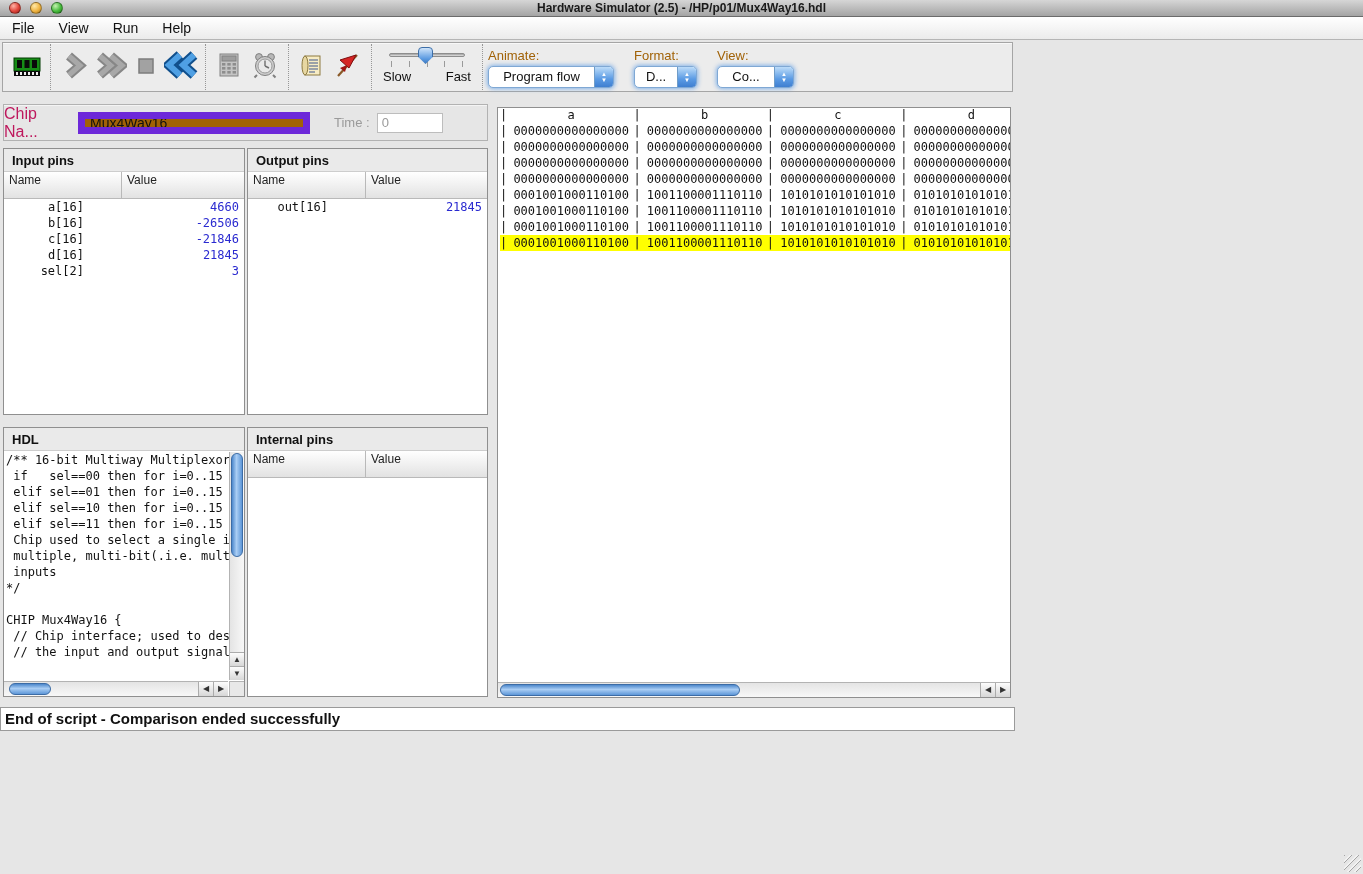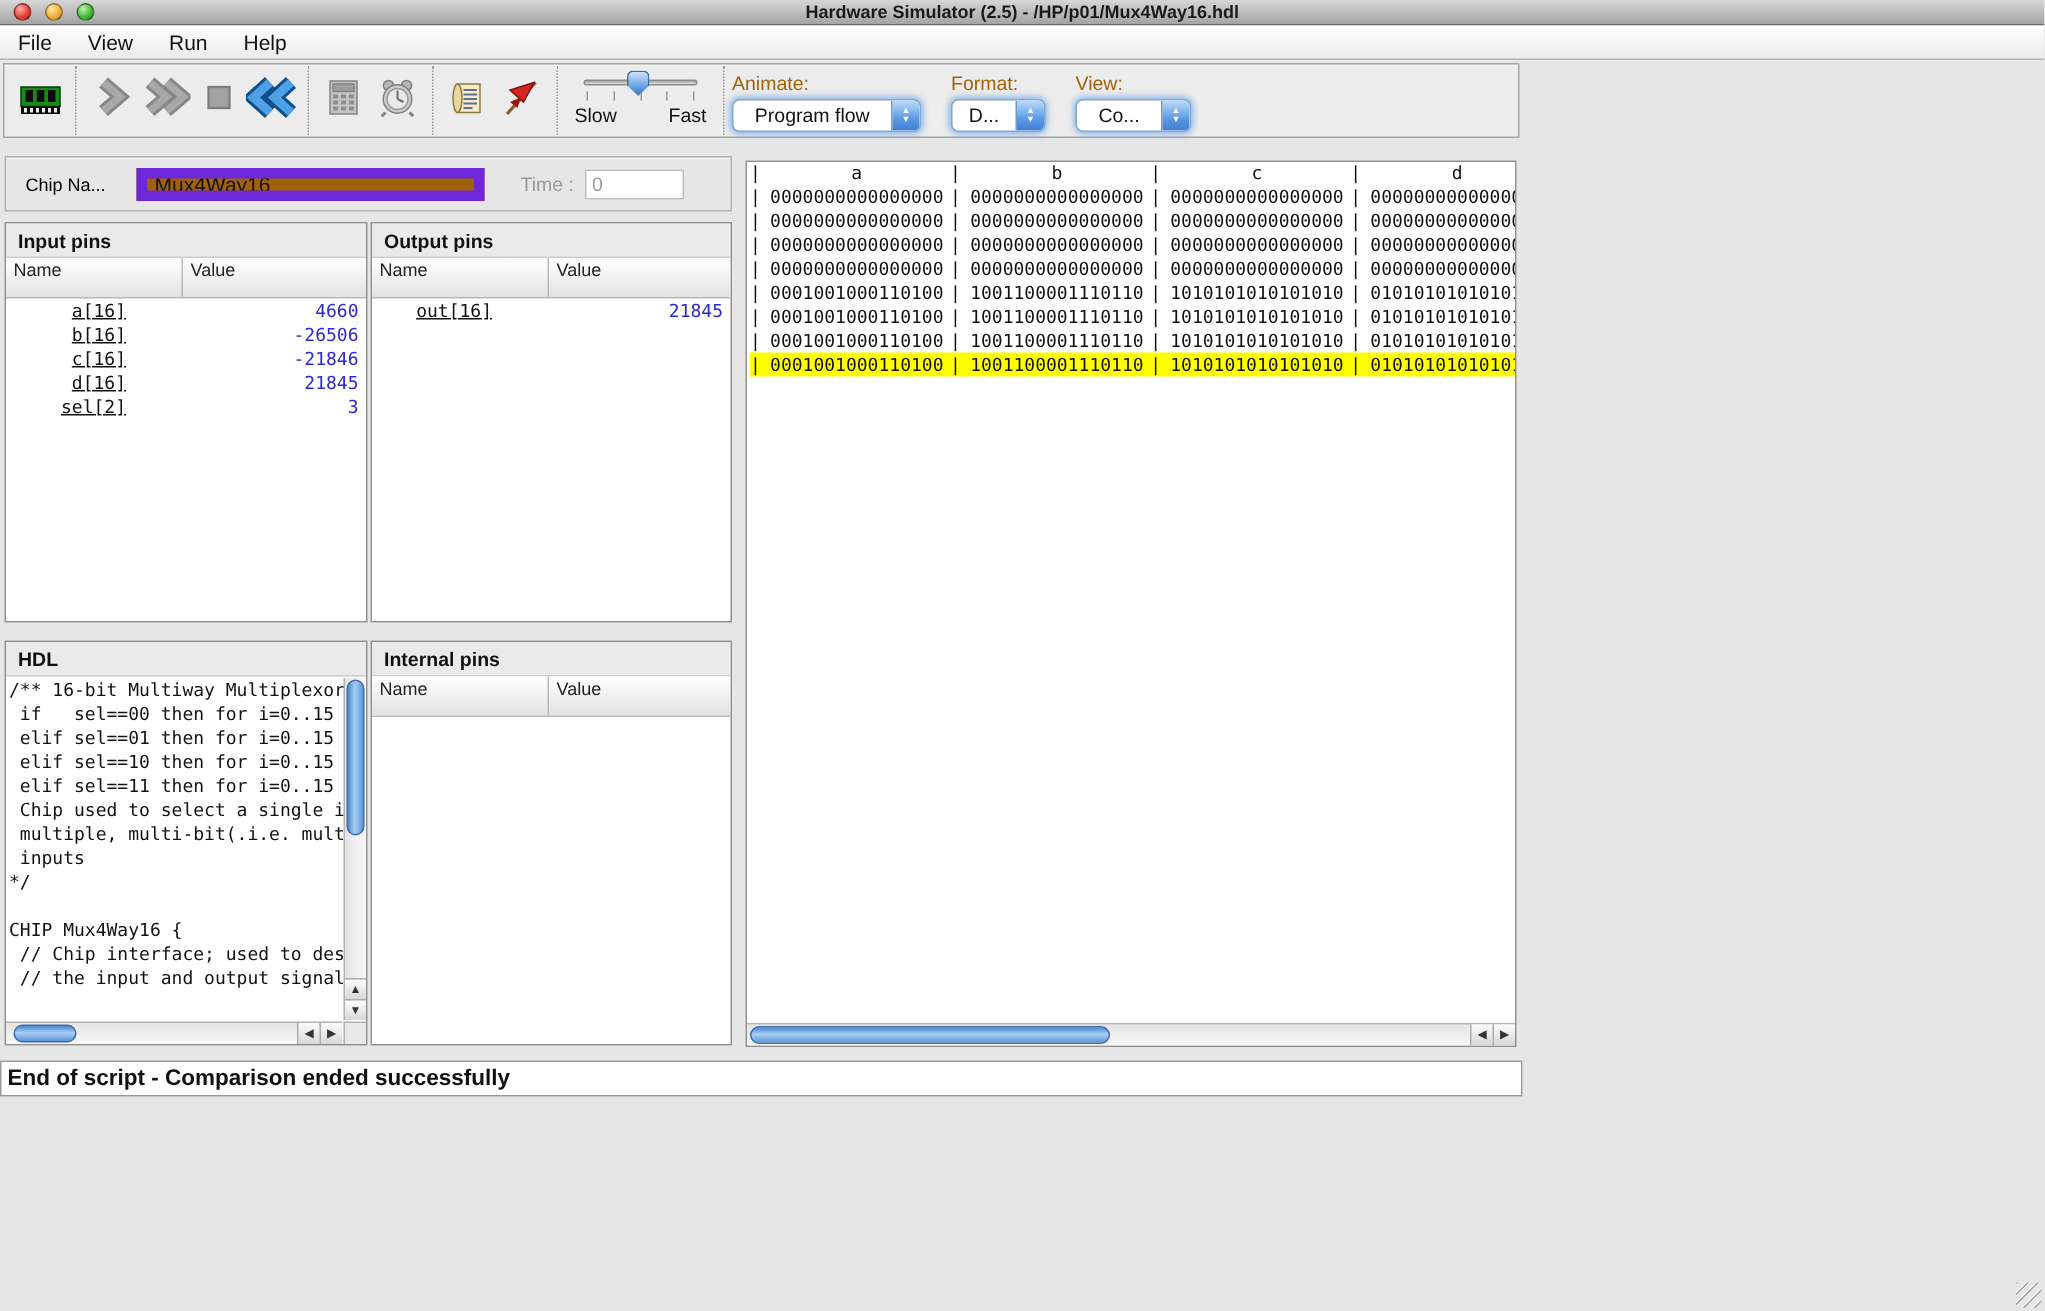--- a/index.html
+++ b/index.html
@@ -44,38 +44,38 @@
     border:1px solid #7fa8d4; border-radius:5px;
     box-shadow:0 0 4px 1px rgba(108,165,230,.8); overflow:hidden; }
   .combo .cval { display:flex; align-items:center; justify-content:center; font-size:13px; color:#111; padding:0 8px; flex:1; }
   .combo .cbtn { width:19px; background:linear-gradient(#bcdcf9,#5b9be4 60%,#3f7fd0);
     border-left:1px solid #6f9cc8; display:flex; flex-direction:column; align-items:center; justify-content:center; }
   .combo .cbtn span { color:#fff; font-size:6px; line-height:6px; }
 
   
   .chipbar { position:absolute; left:3px; top:104px; width:485px; height:37px;
     border:1px solid #b2b2b2; box-shadow:inset 0 1px 0 #f4f4f4; display:flex; align-items:center; }
-  .chip-label { margin-left:13px; font-size:12px; color:#000000; width:66px; }
+  .chip-label { font-size:16px; color:#be185d; width:66px; }
   .chip-input { margin-left:8px; width:232px; height:22px; border:7px solid #6d28d9;
     background:#a16207; font-family:"Liberation Sans",sans-serif; font-size:14px; padding:0 5px; color:#111; }
   .time-label { margin-left:24px; font-size:13px; color:#9a9a9a; }
   .time-input { margin-left:7px; width:66px; height:20px; border:1px solid #bdbdbd;
     background:#fff; font-size:13px; padding:0 4px; color:#9a9a9a; font-family:"Liberation Sans",sans-serif; }
 
   
   .panel { position:absolute; border:1px solid #8f8f8f; background:#fff; overflow:hidden; }
   .panel-title { height:23px; background:#eaeaea; border-bottom:1px solid #cdcdcd;
     font-size:13px; font-weight:bold; color:#111; line-height:23px; padding-left:8px; }
   .grid-header { display:flex; height:27px; background:linear-gradient(#ffffff,#e2e2e2);
     border-bottom:1px solid #b9b9b9; font-size:12px; color:#222; }
   .grid-header .c1 { width:118px; border-right:1px solid #b9b9b9; padding-left:5px; line-height:16px; }
   .grid-header .c2 { flex:1; padding-left:5px; line-height:16px; }
   .pin-rows { font-family:"DejaVu Sans Mono",monospace; font-size:12px; }
   .pin-row { display:flex; height:16px; line-height:16px; }
-  .pin-name { width:80px; text-align:right; color:#111;text-decoration:underline; }
+  .pin-name { width:80px; text-align:right; color:#111; }
   .pin-value { flex:1; text-align:right; padding-right:5px; color:#2a2ad0; }
 
   #input-panel    { left:3px;   top:148px; width:242px; height:267px; }
   #output-panel   { left:247px; top:148px; width:241px; height:267px; }
   #hdl-panel      { left:3px;   top:427px; width:242px; height:270px; }
   #internal-panel { left:247px; top:427px; width:241px; height:270px; }
 
   
   .hdl-body { position:absolute; left:0; top:24px; right:0; bottom:16px; overflow:hidden;
     font-family:"DejaVu Sans Mono",monospace; font-size:12px; line-height:16px;

